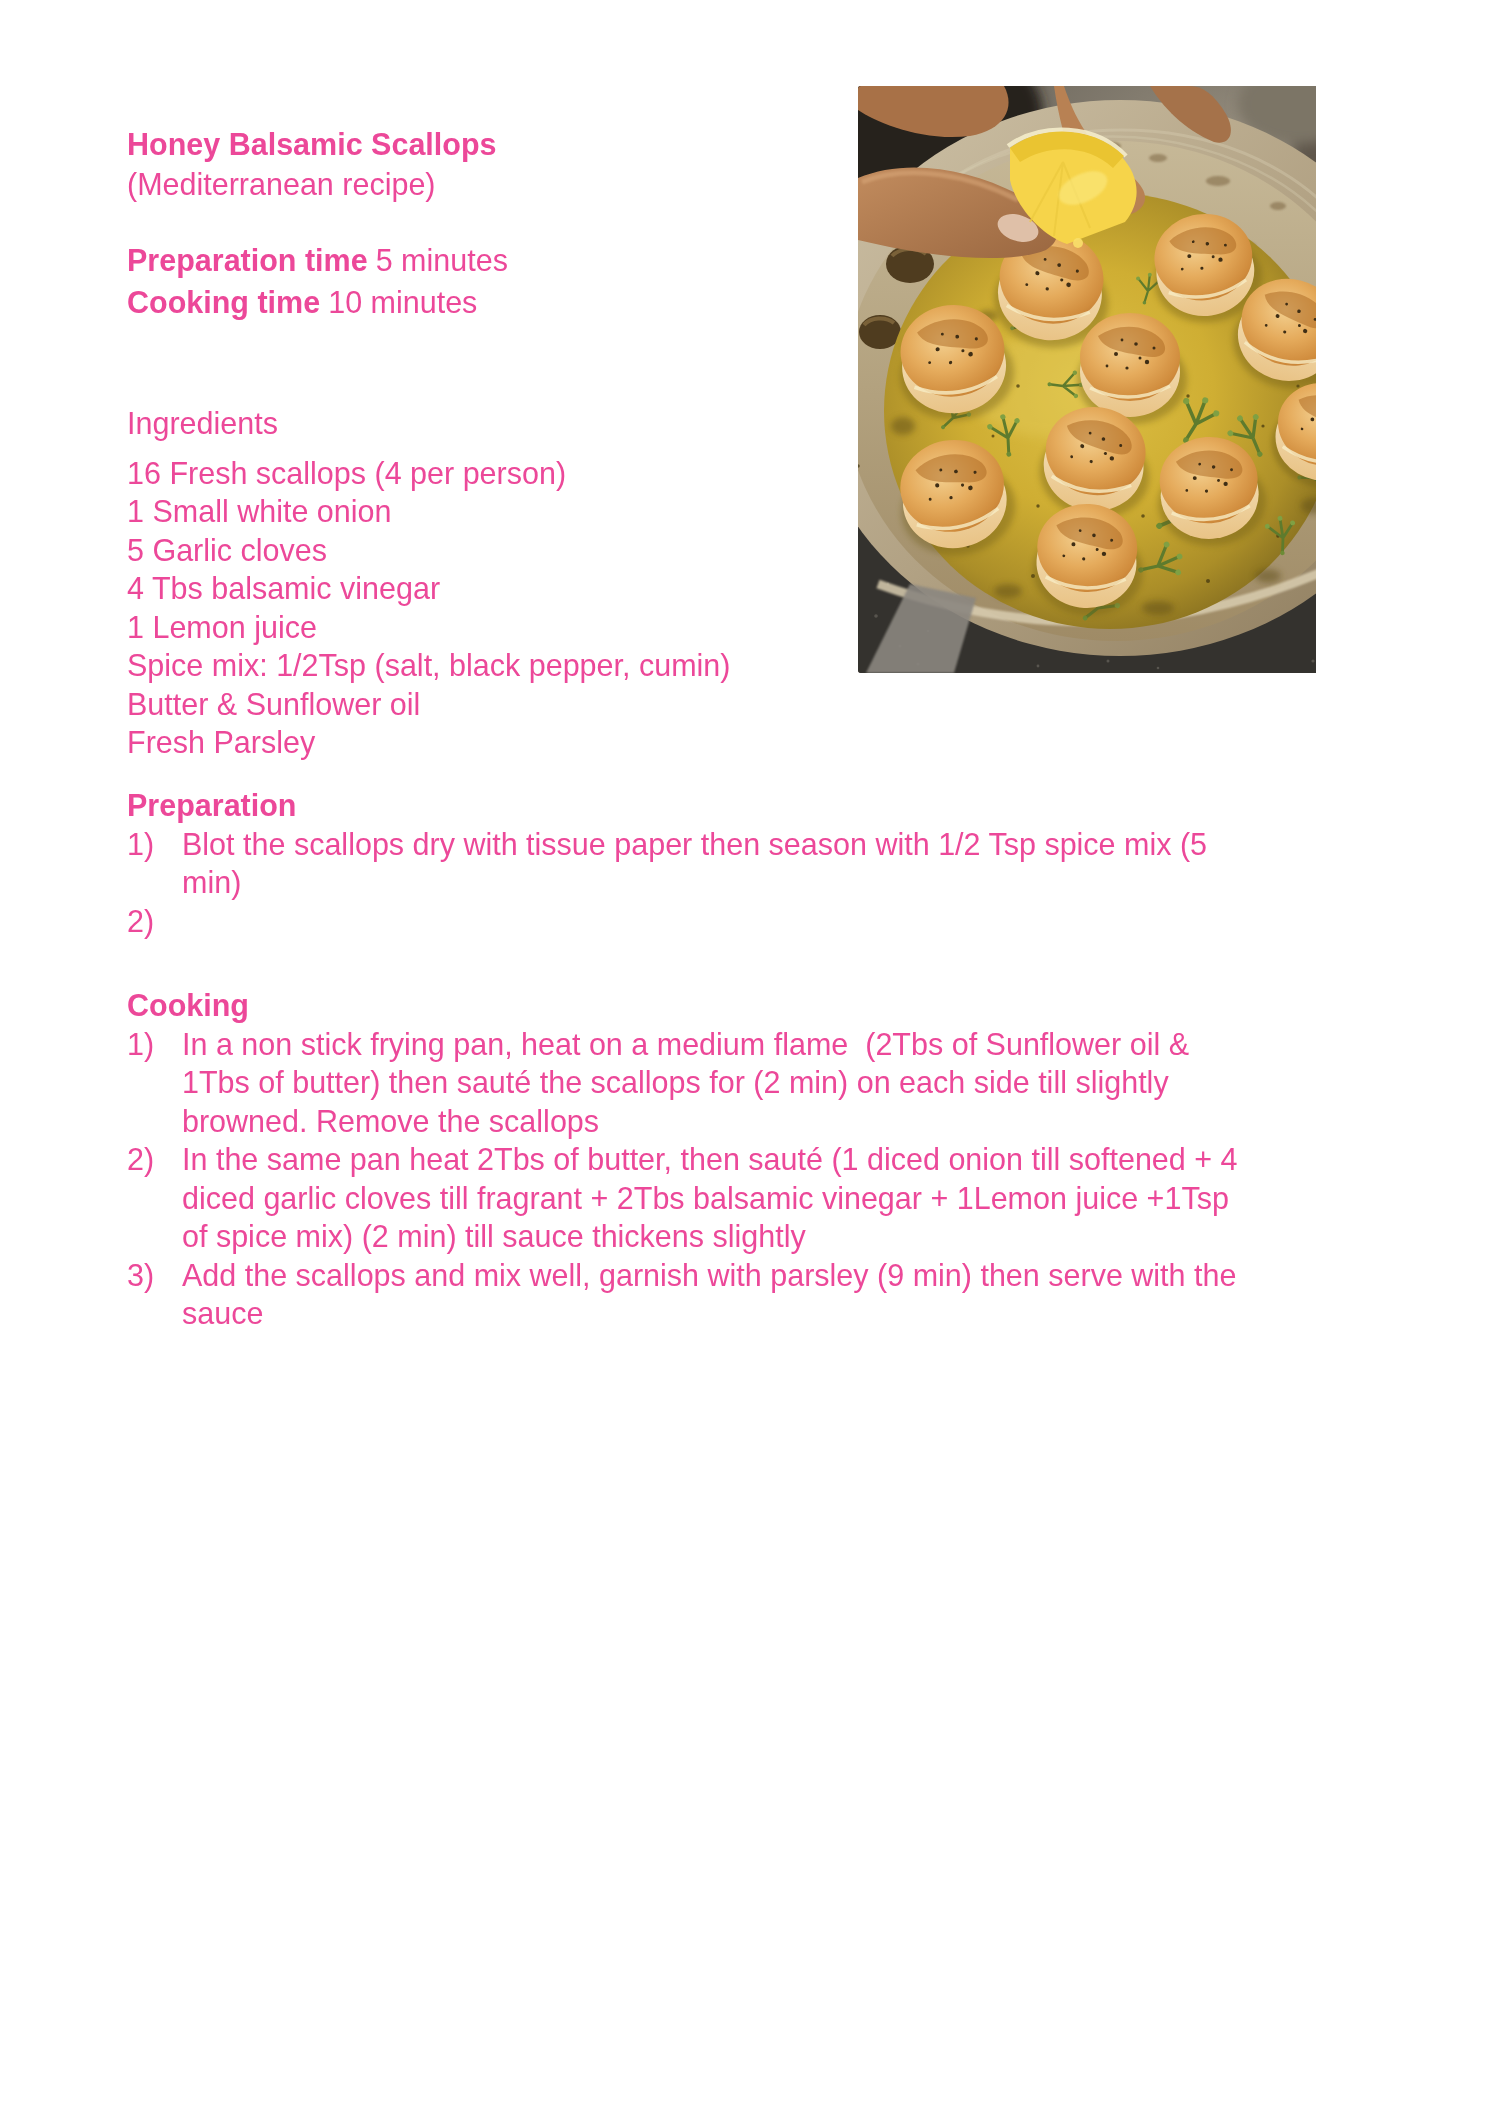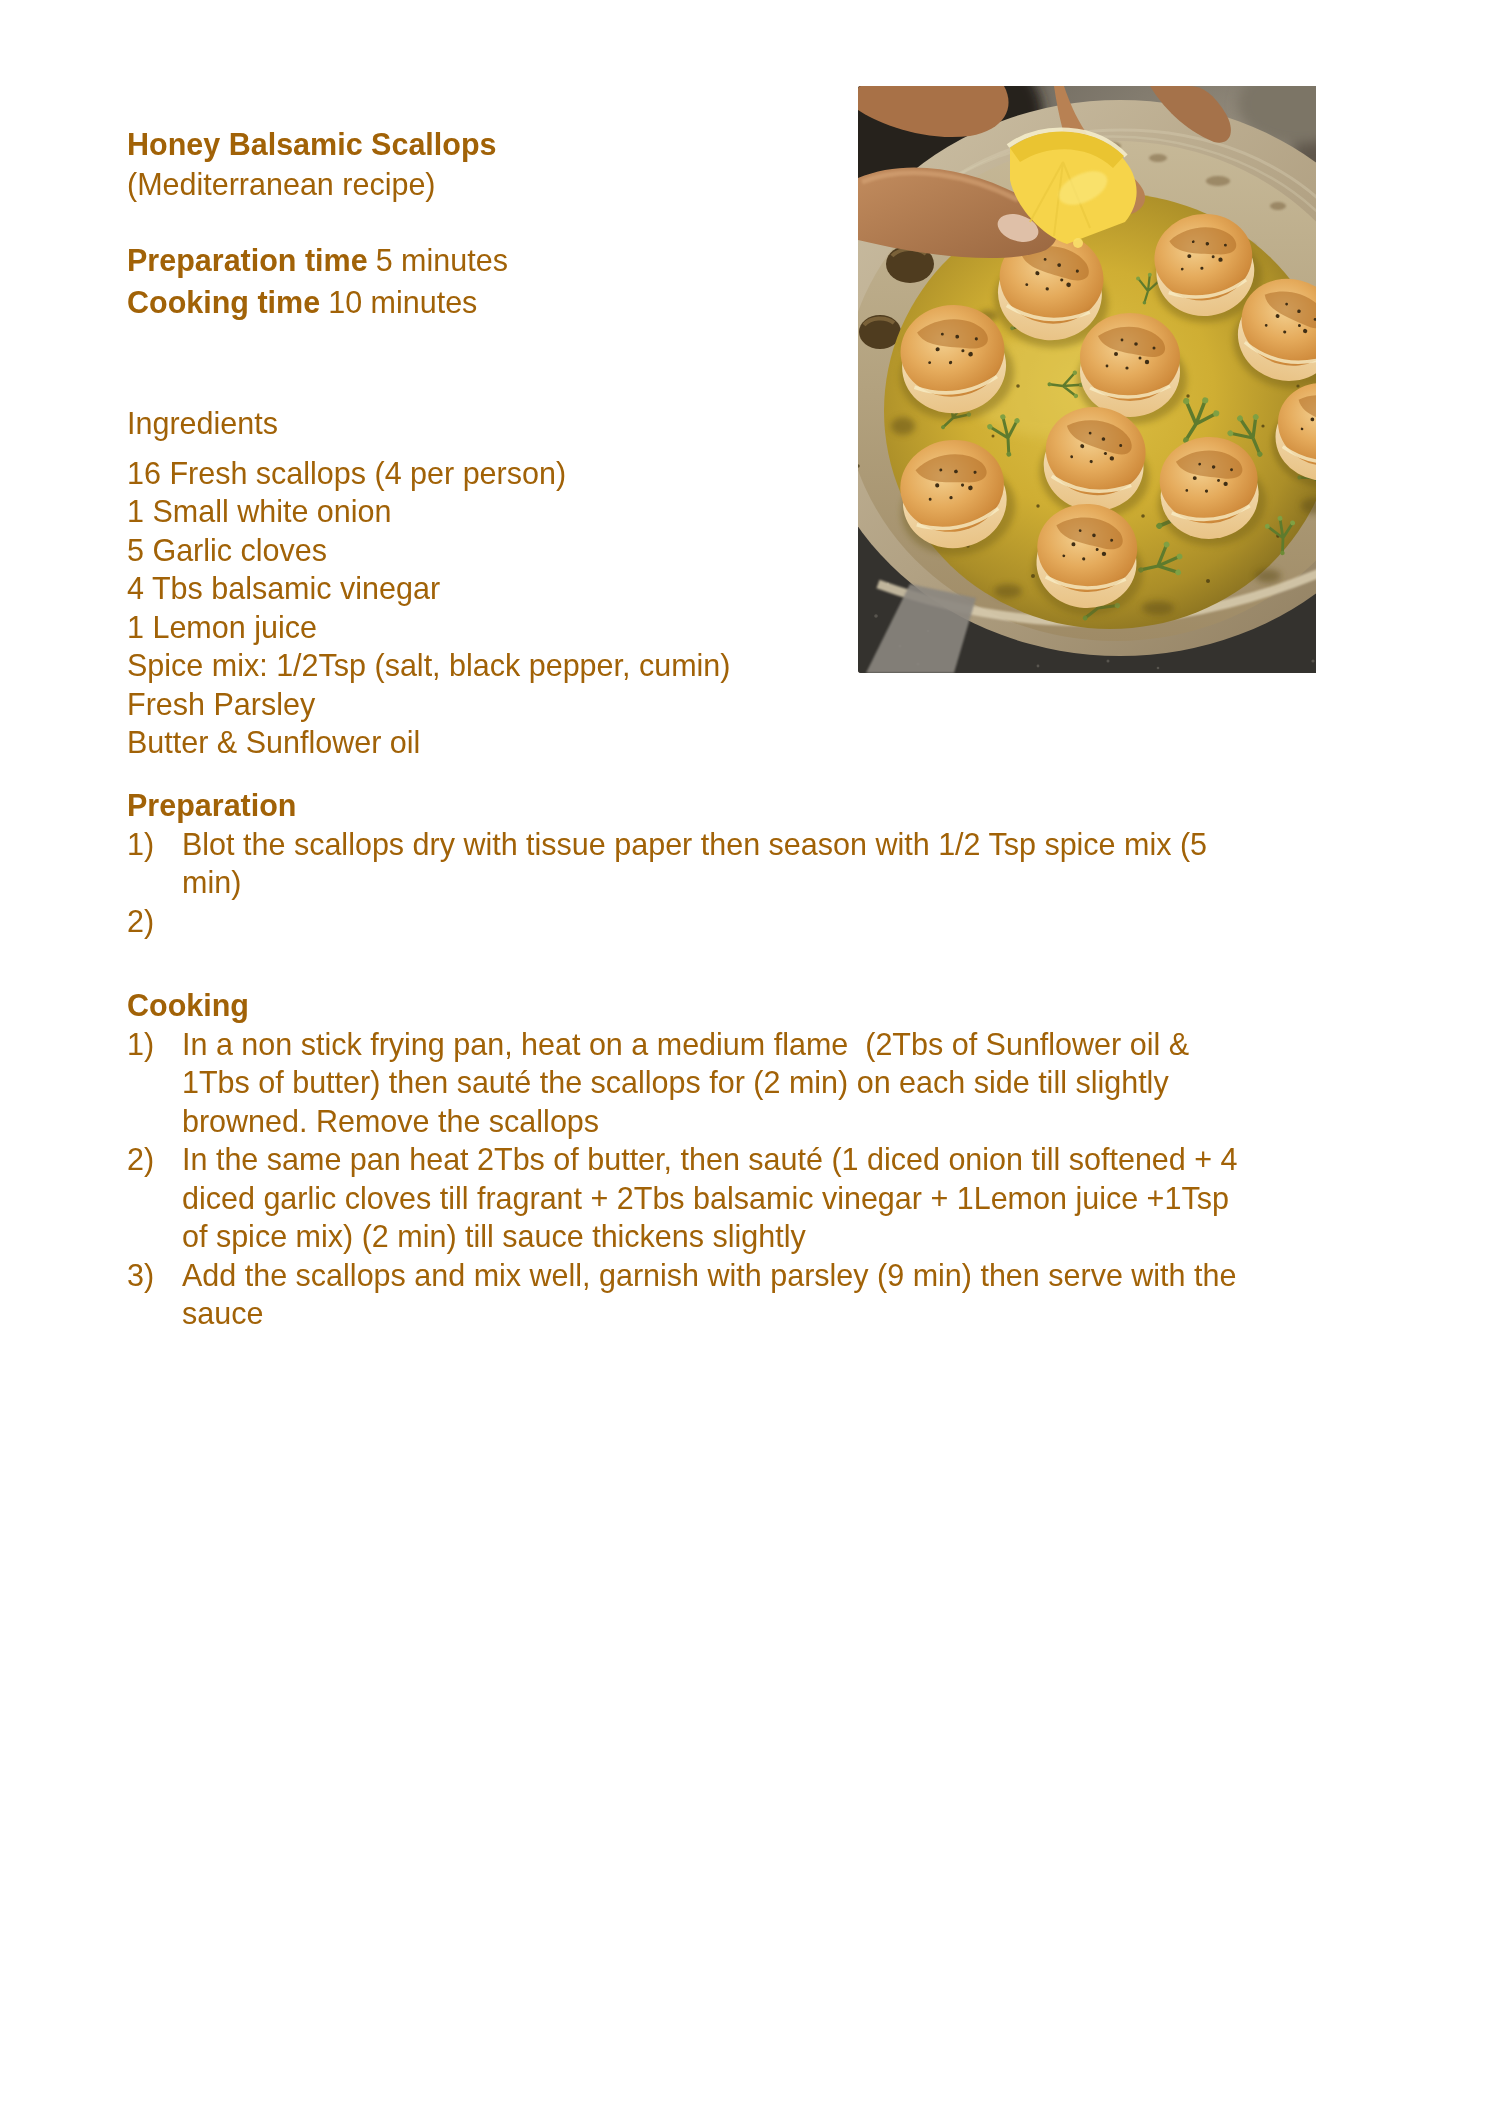--- a/index.html
+++ b/index.html
@@ -2,21 +2,21 @@
 <html><head>
 <meta charset="utf-8">
 <style>
   html,body{margin:0;padding:0;background:#ffffff;}
   .page{
     position:relative;
     width:1316px;
     height:2102px;
     background:#ffffff;
     font-family:"Liberation Sans","DejaVu Sans",sans-serif;
-    color:#a16207;
+    color:#ec4899;
     overflow:hidden;
   }
   .txt{position:absolute;left:127px;width:1290px;font-size:30.5px;line-height:38.5px;}
   .b{font-weight:700;}
   .title-block{top:124px;line-height:40px;}
   .meta-block{top:240px;line-height:41.5px;}
   .meta-row{white-space:nowrap;}
   .meta-val{margin-left:8px;}
   .ingredients-block{top:404px;}
   .ing-head{font-weight:400;margin-bottom:11px;}
@@ -265,22 +265,22 @@
   </div>
 
   <div class="txt ingredients-block">
     <div class="ing-head">Ingredients</div>
     <div>16 Fresh scallops (4 per person)</div>
     <div>1 Small white onion</div>
     <div>5 Garlic cloves</div>
     <div>4 Tbs balsamic vinegar</div>
     <div>1 Lemon juice</div>
     <div>Spice mix: 1/2Tsp (salt, black pepper, cumin)</div>
+    <div>Butter &amp; Sunflower oil</div>
     <div>Fresh Parsley</div>
-    <div>Butter &amp; Sunflower oil</div>
   </div>
 
   <div class="txt prep-block">
     <div class="sec-head">Preparation</div>
     <div class="step">
       <span class="step-num">1)</span>
       <div class="step-text">Blot the scallops dry with tissue paper then season with 1/2 Tsp spice mix (5
 min)</div>
     </div>
     <div class="step">

